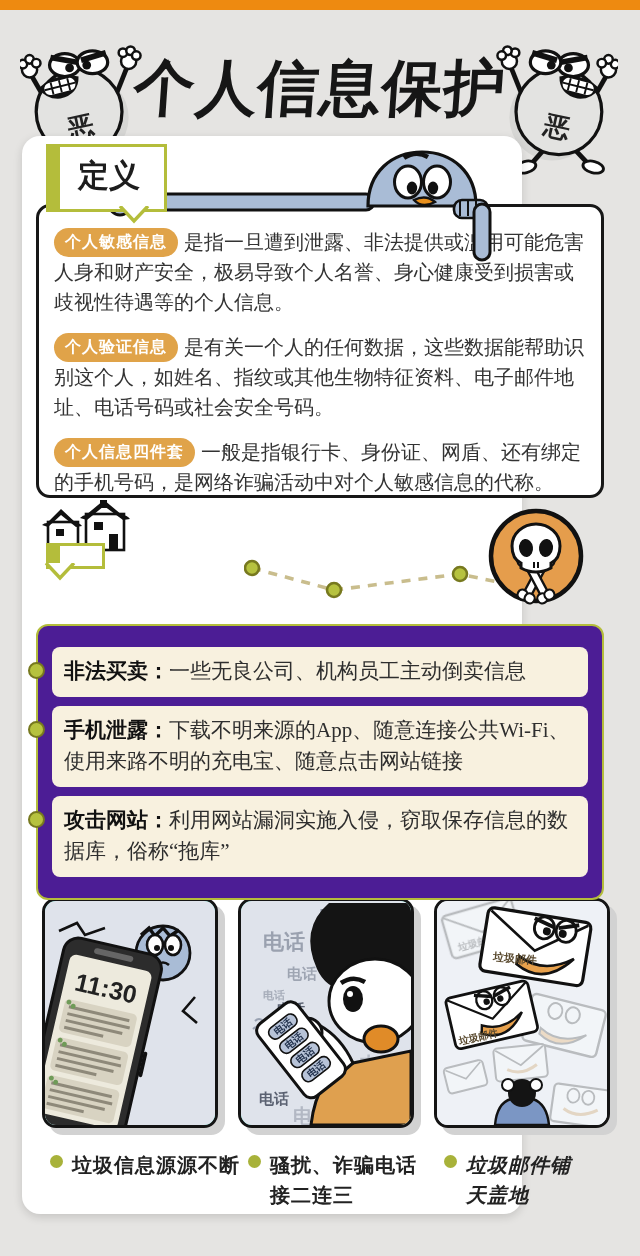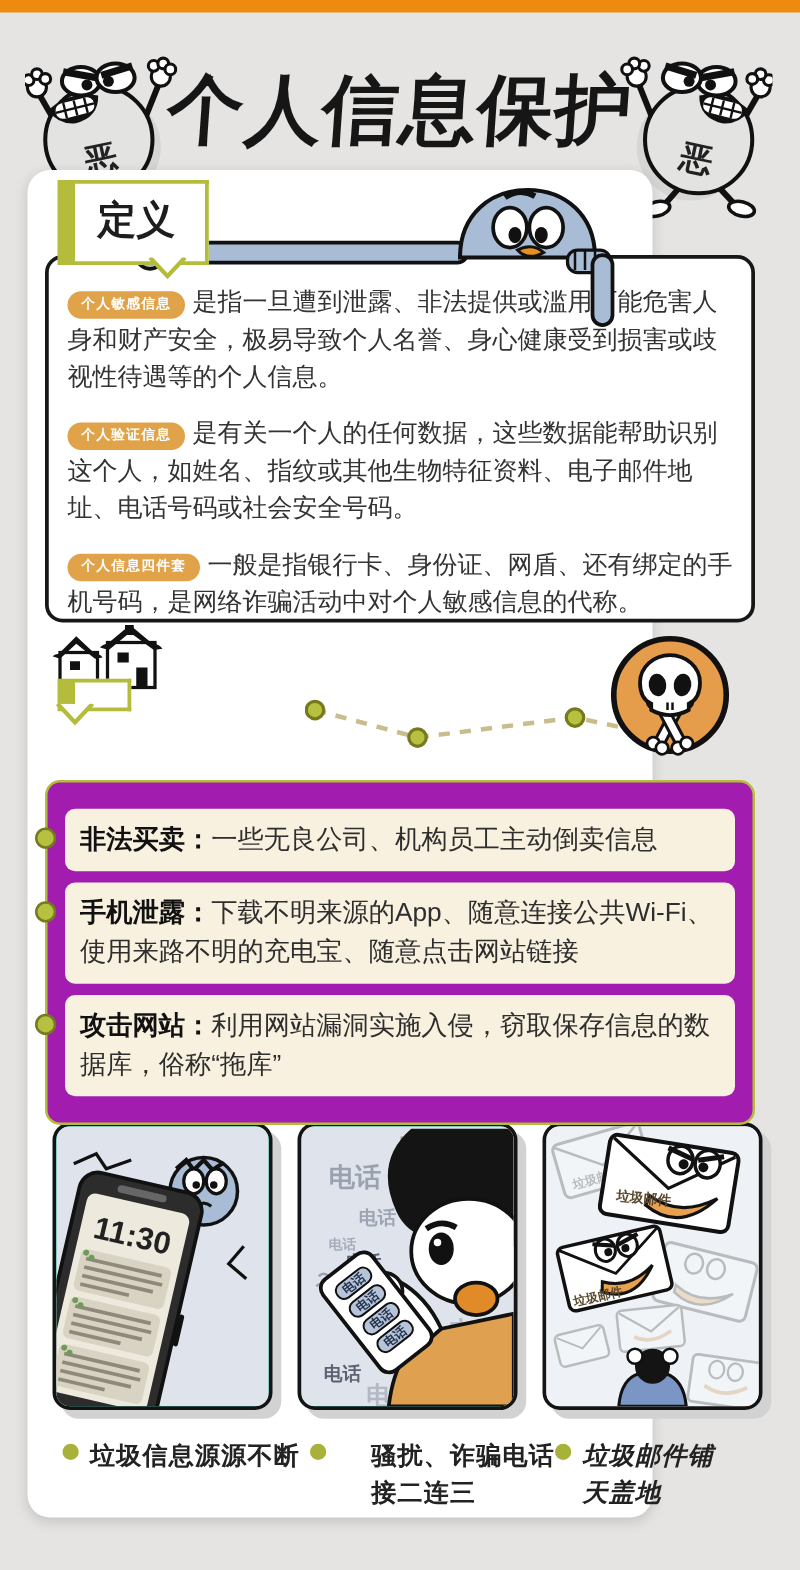--- a/index.html
+++ b/index.html
@@ -48,36 +48,36 @@
 
   
   .def-box{
     position:absolute;left:14px;top:68px;width:568px;height:294px;
     border:3px solid #171717;border-radius:14px;background:#fff;
     box-sizing:border-box;padding:20px 15px 0 15px;z-index:2;
   }
   .def-item{font-size:20px;line-height:1.5;color:#333;margin-bottom:15px;}
   .pill{
     display:inline-block;background:#e0a349;color:#fff;font-weight:700;
-    font-size:11px;border-radius:999px;padding:2px 11px 3px;margin-right:6px;
+    font-size:16px;border-radius:999px;padding:2px 11px 3px;margin-right:6px;
     vertical-align:2px;letter-spacing:1px;
   }
   .mascot{position:absolute;right:26px;top:6px;width:392px;height:125px;z-index:5;pointer-events:none;}
 
   
   .houses{position:absolute;left:18px;top:360px;width:104px;height:64px;z-index:3;}
   .label-leak{left:24px;top:407px;}
   .connector{position:absolute;left:222px;top:420px;width:292px;height:48px;z-index:2;}
   .skull{position:absolute;left:464px;top:370px;width:100px;height:100px;z-index:4;}
 
   
   .leak-box{
     position:absolute;left:14px;top:488px;width:568px;box-sizing:border-box;
-    border:2.5px solid #b4bd3b;border-radius:12px;background:#a21caf;
-    padding:12px 14px;z-index:1;
+    border:2.5px solid #b4bd3b;border-radius:12px;background:#4c1d95;
+    padding:12px 14px;z-index:1;font-family:Liberation Serif, serif;
   }
   .leak-item{
     position:relative;background:#f8f1df;border-radius:8px;
     padding:9px 12px;margin:9px 0;font-size:21px;line-height:1.5;color:#2e2e2e;
   }
   .leak-item .lead{font-weight:900;color:#111;}
   .leak-dot{
     position:absolute;left:-24px;top:15px;width:13px;height:13px;border-radius:50%;
     background:#b6c23f;border:2.5px solid #77791f;
   }
@@ -94,21 +94,21 @@
   .captions{position:absolute;left:28px;top:1014px;width:556px;display:flex;}
   .caption{display:flex;gap:9px;}
   .caption .cap-dot{
     flex:0 0 auto;width:13px;height:13px;border-radius:50%;background:#a8b23a;margin-top:5px;
   }
   .caption .cap-text{
     font-size:20px;font-weight:900;color:#222;line-height:1.5;white-space:pre-line;
     letter-spacing:1px;
   }
   .caption.c1{width:198px;}
-  .caption.c2{width:196px;justify-content:space-between;}
+  .caption.c2{width:196px;}
   .caption.c3{width:162px;font-style:italic;}
 </style>
 </head>
 <body>
 
 <svg width="0" height="0" style="position:absolute" aria-hidden="true">
   <defs>
     <g id="monsterBody">
       <circle cx="64" cy="92" r="45" fill="#d6d6d4" stroke="none" transform="translate(5,4)"></circle>
 

